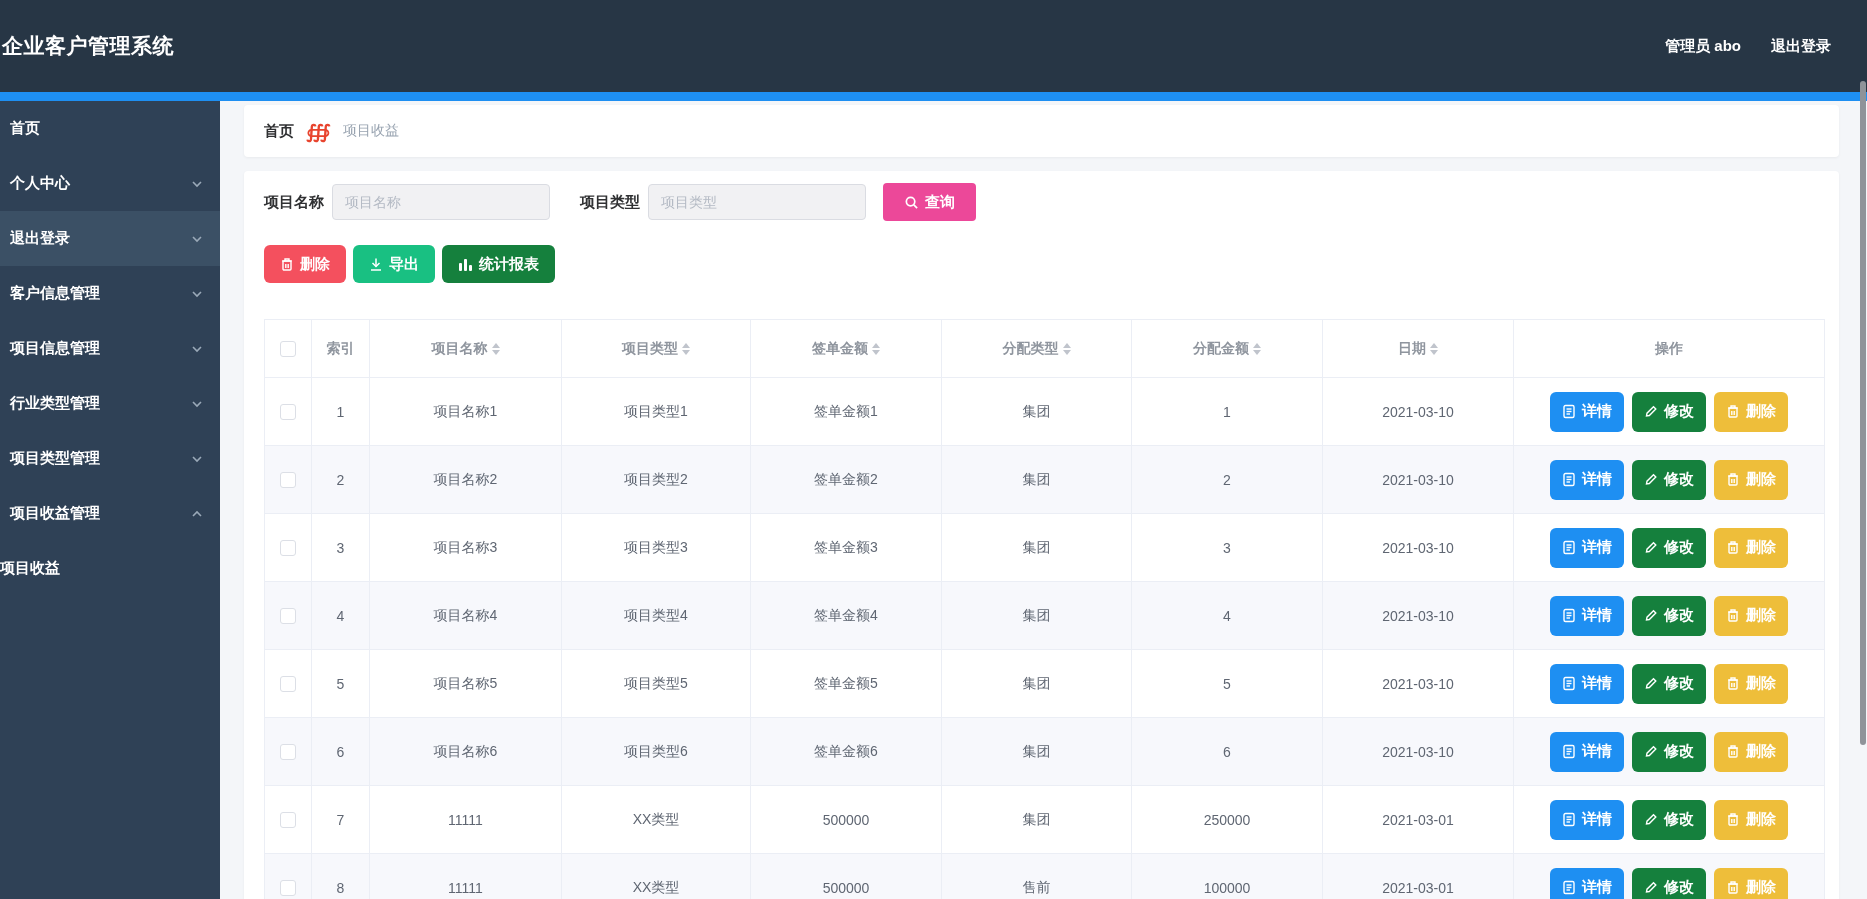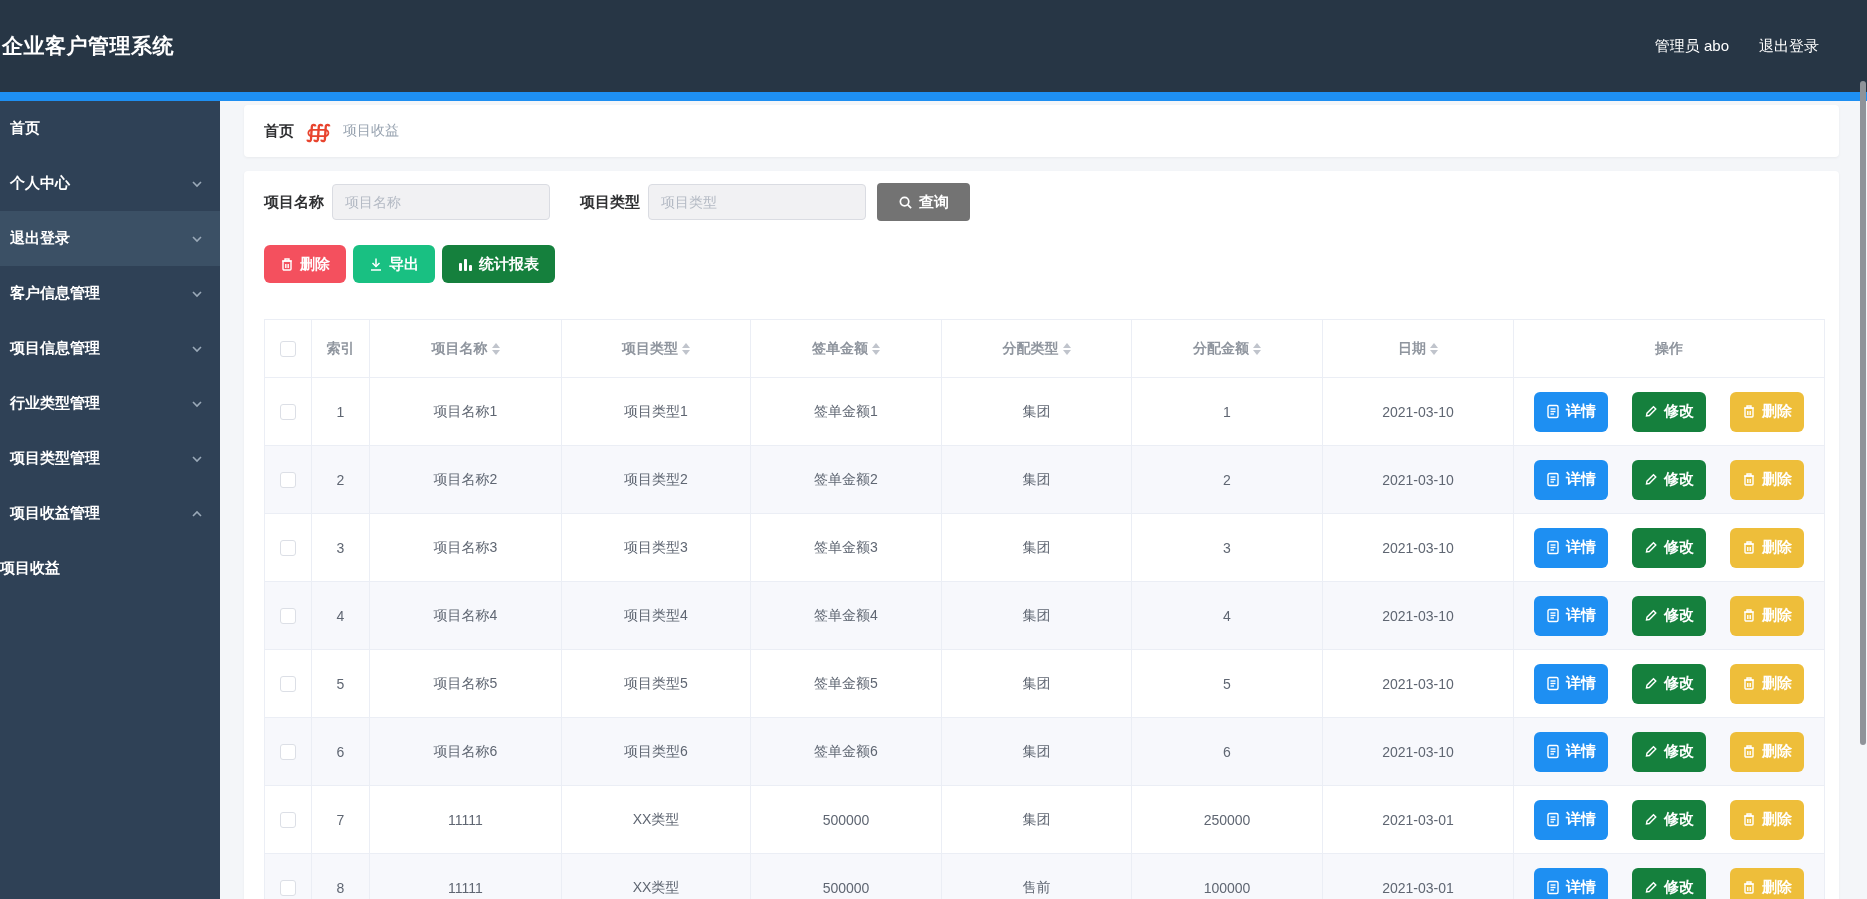--- a/index.html
+++ b/index.html
@@ -3,22 +3,22 @@
 <meta charset="utf-8">
 <style>
   * { margin:0; padding:0; box-sizing:border-box; }
   html,body { width:1867px; height:899px; overflow:hidden; background:#f4f6f9;
     font-family:"Liberation Sans","DejaVu Sans",sans-serif; }
 
   
   .app-header { position:relative; width:100%; height:92px; background:#273645;
     display:flex; align-items:center; justify-content:space-between; color:#fff; }
   .app-title { font-size:21px; font-weight:bold; padding-left:2px; letter-spacing:.5px; }
-  .header-right { display:flex; align-items:center; gap:30px; padding-right:48px;
-    font-size:15px; font-weight:normal; }
+  .header-right { display:flex; align-items:center; gap:30px; padding-right:36px;
+    font-size:15px; font-weight:bold; }
   .header-link { cursor:pointer; }
   .blue-strip { width:100%; height:9px; background:#1e8ff2; }
 
   
   .layout { display:flex; height:818px; }
   .sidebar { width:220px; background:#2f4156; flex:0 0 220px; }
   .side-item { position:relative; height:55px; display:flex; align-items:center;
     padding-left:10px; color:#fff; font-size:15px; font-weight:bold; cursor:pointer; }
   .side-item.active { background:#3b5065; }
   .side-item .chev { position:absolute; right:16px; top:50%; transform:translateY(-50%);
@@ -43,21 +43,21 @@
   .form-row { display:flex; align-items:center; }
   .form-label { font-size:15px; font-weight:bold; color:#303133; margin-right:8px; }
   .form-input { width:218px; height:36px; background:#f1f1f3; border:1px solid #dadce2;
     border-radius:4px; padding:0 12px; font-size:14px; color:#606266;
     font-family:inherit; outline:none; }
   .form-input::placeholder { color:#b4bac4; }
   .gap1 { width:30px; } .gap2 { width:11px; }
   .btn { display:inline-flex; align-items:center; justify-content:center; gap:6px;
     border:none; color:#fff; font-weight:bold; font-family:inherit; cursor:pointer; }
   .btn svg { flex:0 0 auto; }
-  .btn-query { width:93px; height:38px; background:#737373; border-radius:4px; font-size:15px; }
+  .btn-query { width:93px; height:38px; background:#ec4899; border-radius:4px; font-size:15px;margin-left:6px; }
 
   .toolbar { margin-top:24px; display:flex; gap:7px; }
   .toolbar .btn { height:38px; border-radius:6px; font-size:15px; padding:0 16px; }
   .btn-del { background:#f4505e; }
   .btn-exp { background:#19c082; }
   .btn-rep { background:#15803d; }
 
   
   table { margin-top:36px; width:1560px; border-collapse:collapse; table-layout:fixed; }
   th,td { border:1px solid #ebeef5; text-align:center; vertical-align:middle;
@@ -65,21 +65,21 @@
   th { height:58px; color:#8f959e; font-weight:bold; }
   td { height:68px; color:#5f6672; }
   tbody tr:nth-child(even) { background:#f7f8fc; }
   .th-label { display:inline-flex; align-items:center; gap:4px; }
   .sort { display:inline-flex; flex-direction:column; gap:2px; }
   .sort i { width:0; height:0; border-left:4px solid transparent; border-right:4px solid transparent; display:block; }
   .sort .up { border-bottom:5px solid #c0c4cc; }
   .sort .dn { border-top:5px solid #c0c4cc; }
   .cbx { appearance:none; width:16px; height:16px; border:1px solid #dcdfe6; border-radius:3px;
     background:#fff; cursor:pointer; vertical-align:middle; }
-  .ops { display:flex; gap:24px; justify-content:center; }
+  .ops { display:flex; gap:8px; justify-content:center; }
   .ops .btn { height:40px; padding:0 12px; border-radius:6px; font-size:15px; }
   .op-detail { background:#1e8ff2; }
   .op-edit { background:#15803d; }
   .op-del { background:#eebe3a; }
 
   
   .scroll-thumb { position:fixed; right:1px; top:81px; width:6px; height:664px;
     background:#8f9399; border-radius:3px; }
 </style>
 </head>

